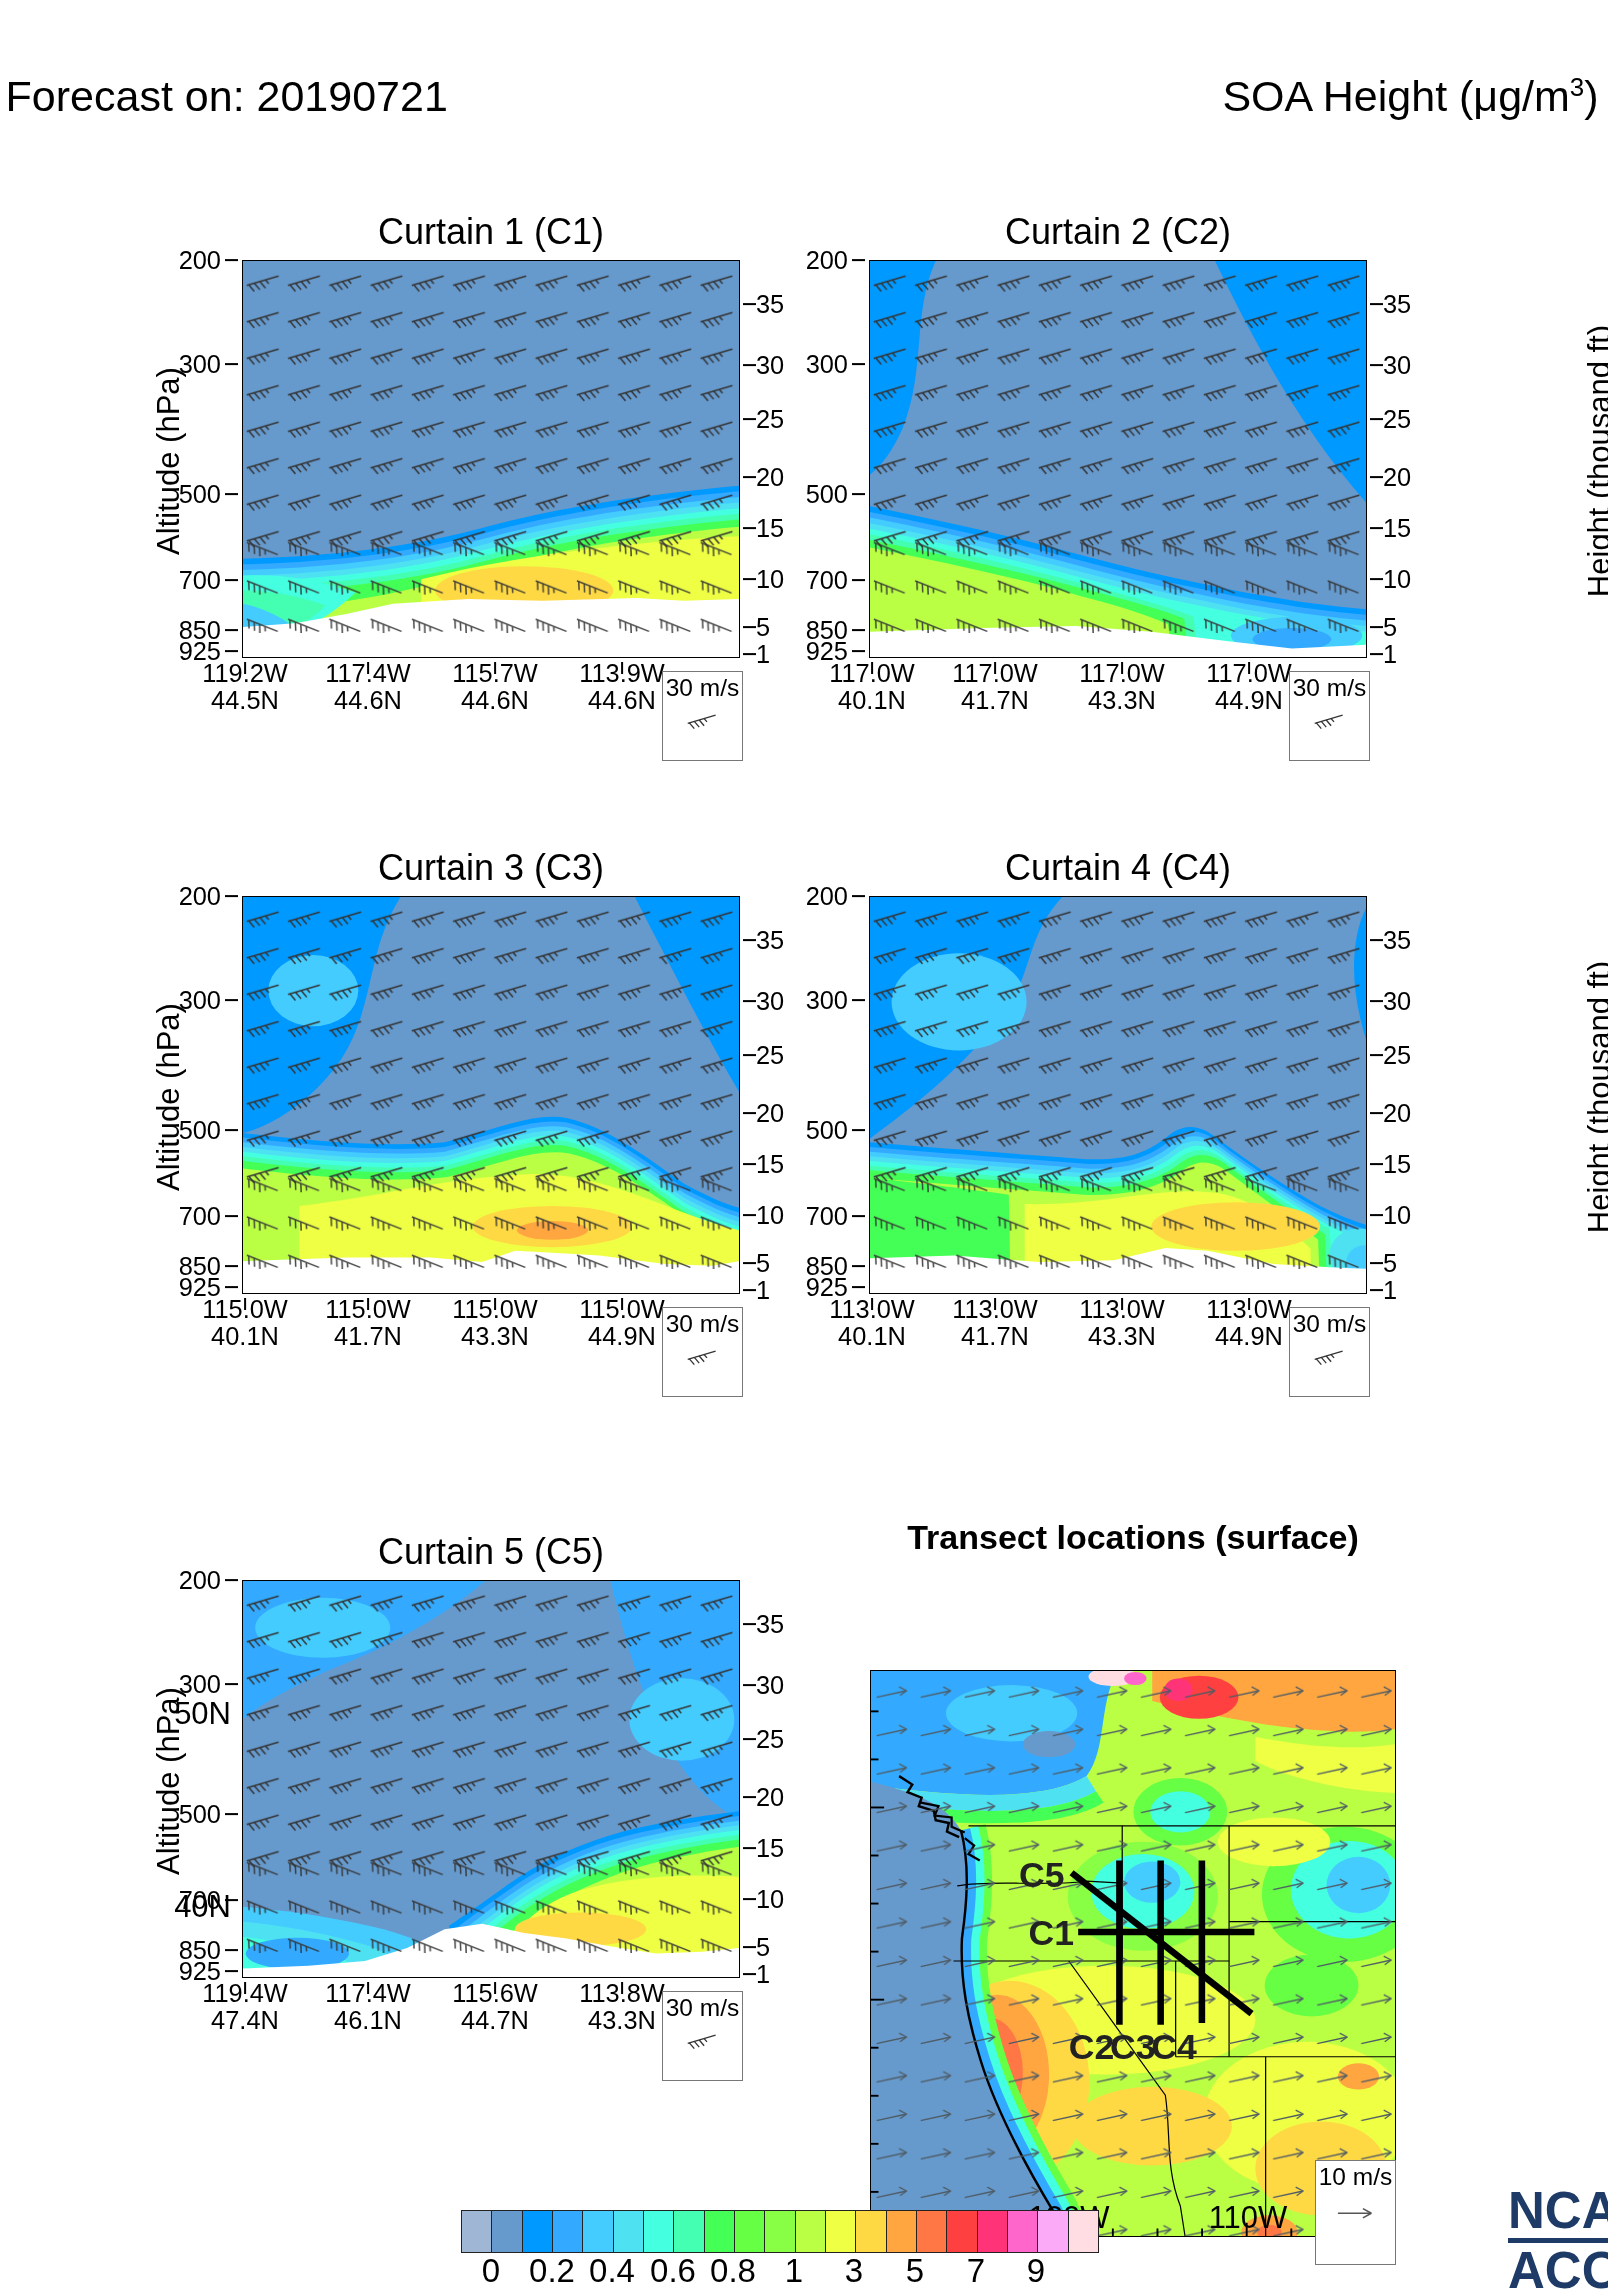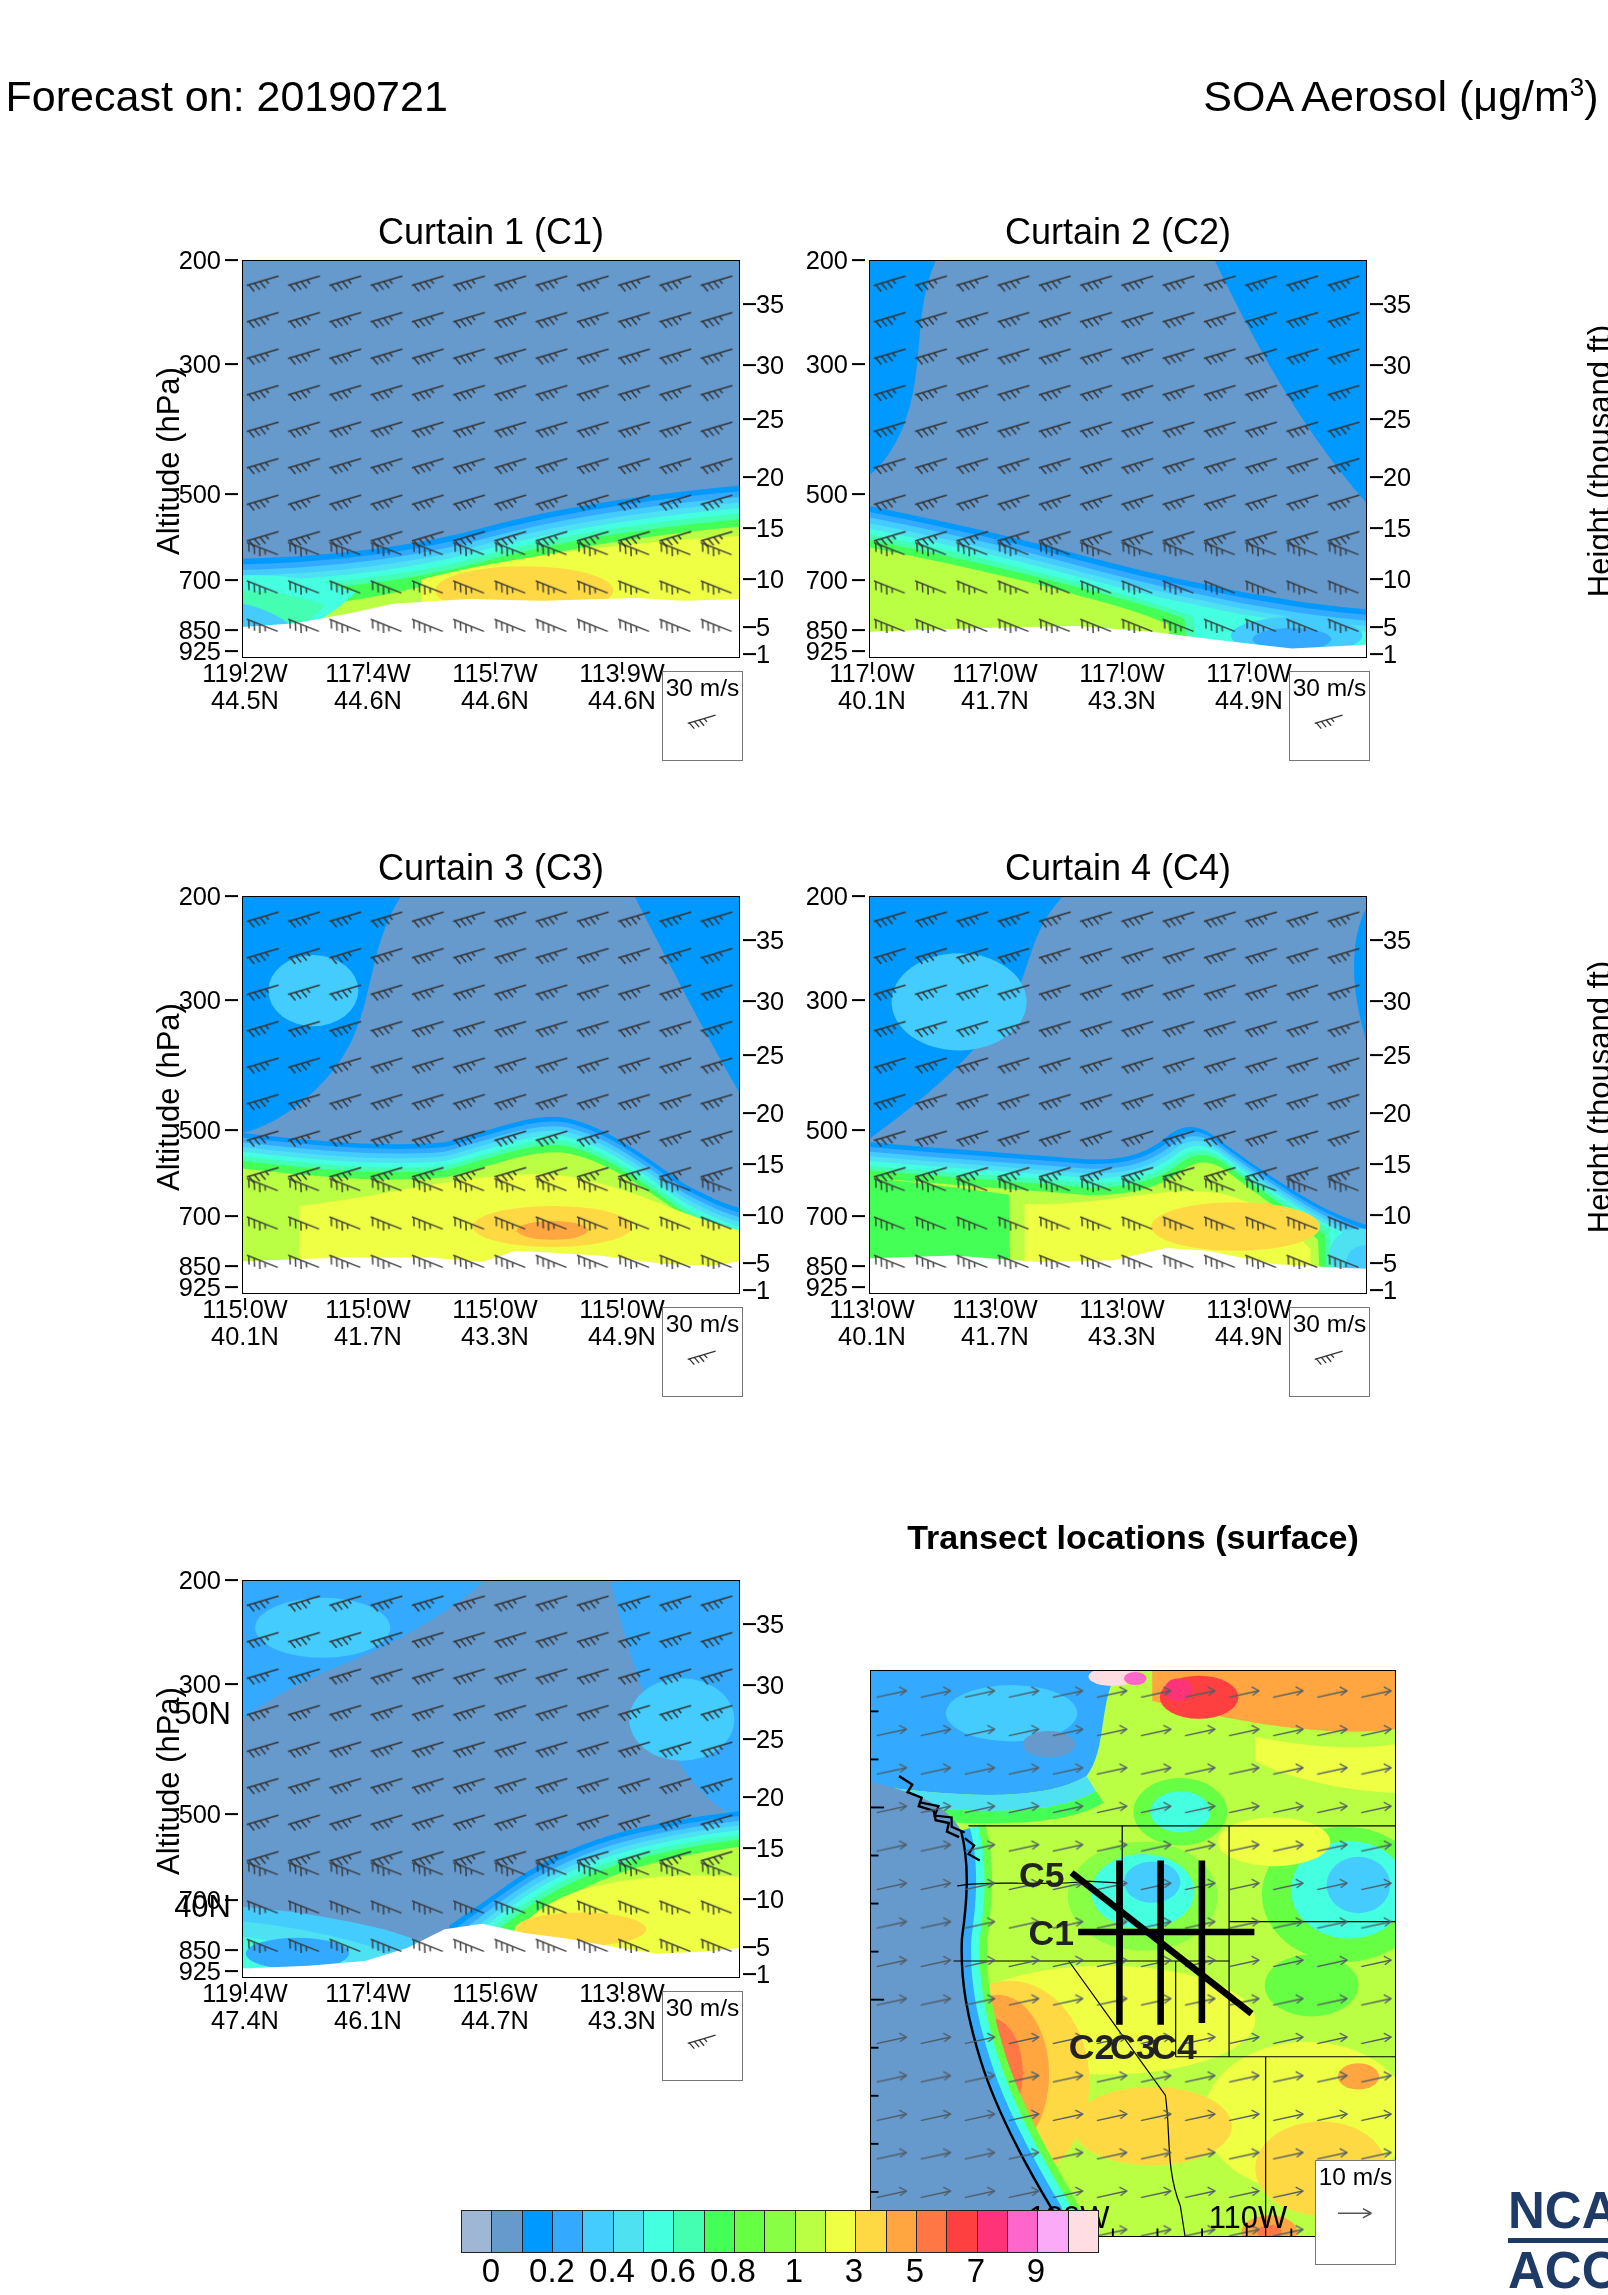--- a/index.html
+++ b/index.html
@@ -67,21 +67,21 @@
           <path d="M38,21 L30,17"></path>
           <path d="M38,21 L31,26"></path>
       </g>
     </pattern>
   </defs>
 </svg>
 
 <div id="page">
 
   <div class="abs sub-left">Forecast on: 20190721</div>
-  <div class="abs sub-right"><span>SOA Aerosol (μg/m</span><sup>3</sup><span>)</span></div>
+  <div class="abs sub-right"><span>SOA Height (μg/m</span><sup>3</sup><span>)</span></div>
 
   <div class="rot-label" style="left:75px;top:443px;">Altitude (hPa)</div>
   <div class="rot-label" style="left:75px;top:1079px;">Altitude (hPa)</div>
   <div class="rot-label" style="left:75px;top:1763px;">Altitude (hPa)</div>
   <div class="rot-label" style="left:1464px;top:443px;">Height (thousand ft)</div>
   <div class="rot-label" style="left:1464px;top:1079px;">Height (thousand ft)</div>
 
   <div class="curtain" style="left:242px;top:260px;">
     <div class="panel-title">Curtain 1 (C1)</div>
     <div class="plot">
@@ -427,20 +427,21 @@
       </div>
     <div class="wind-box" style="left:420px;top:411px;">
       <div class="wtxt">30 m/s</div>
       <svg width="53" height="32" viewBox="0 0 44 39">
           <use href="#barbG"></use>
         </svg>
     </div>
   </div>
 
   <div class="curtain" style="left:242px;top:1580px;">
+    <div class="panel-title">Curtain 5 (C5)</div>
     <div class="plot">
       <svg viewBox="0 0 529 423" preserveAspectRatio="none">
         <rect x="0" y="0" width="529" height="423" fill="#6699CC"></rect>
         <path fill="#33AAFF" d="M0,0 L258,0 C210,42 150,72 90,96 C55,112 20,130 0,148 Z"></path>
         <ellipse fill="#44CCFF" cx="85" cy="50" rx="72" ry="32"></ellipse>
         <path fill="#33AAFF" d="M392,0 L529,0 L529,255 C468,222 428,150 392,0 Z"></path>
         <ellipse fill="#44CCFF" cx="468" cy="148" rx="56" ry="44"></ellipse>
         <g>
           <path fill="#0099FF" d="M529,246 C480,252 430,260 390,272 C350,284 310,304 280,326 C255,344 235,358 220,368 L220,423 L529,423 Z"></path>
           <path fill="#33AAFF" d="M529,251 C480,257 432,265 392,277 C352,289 312,309 282,331 C257,349 239,362 226,372 L226,423 L529,423 Z"></path>

